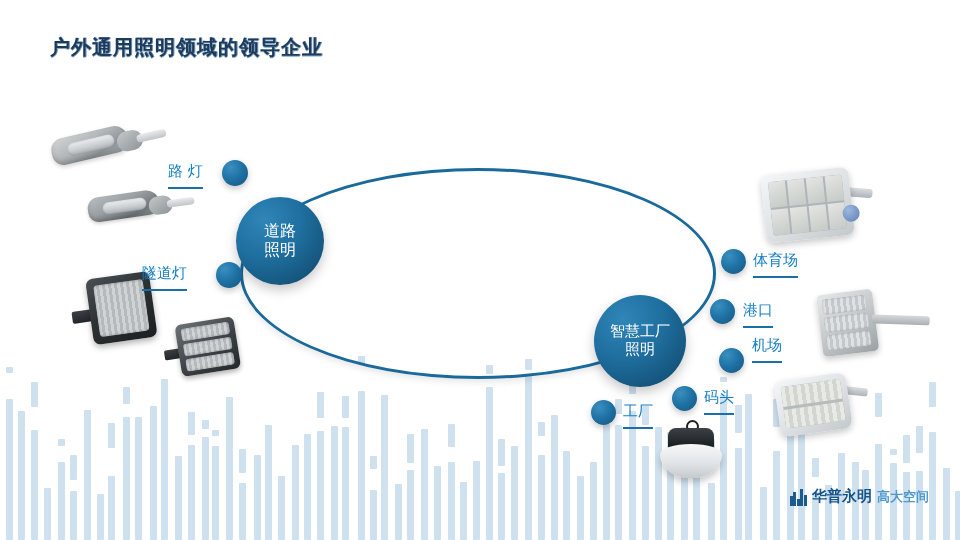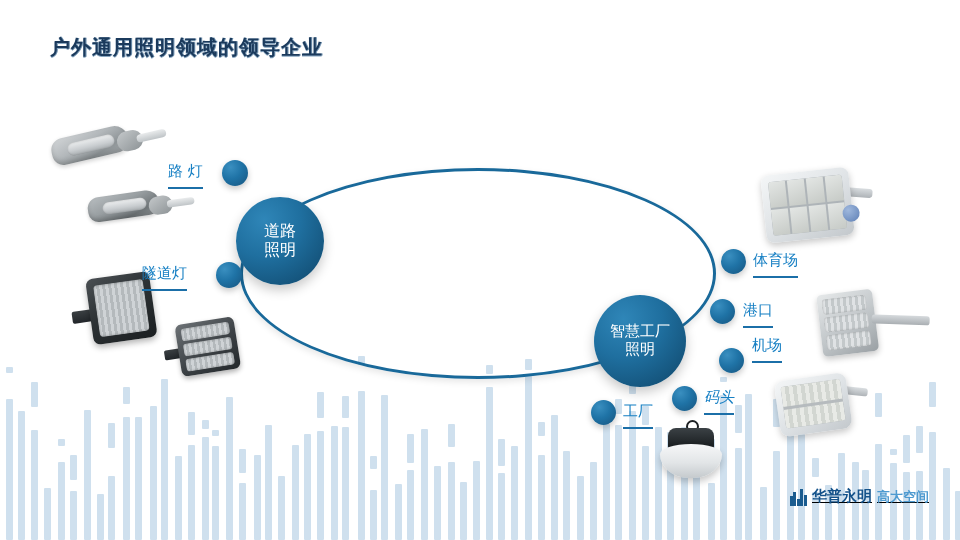--- a/index.html
+++ b/index.html
@@ -149,21 +149,21 @@
     background:linear-gradient(180deg,#3b4145,#14181a);
   }
   .ufo .dome{
     position:absolute;left:0;top:24px;width:62px;height:34px;
     border-radius:50% 50% 46% 46%/ 30% 30% 70% 70%;
     background:linear-gradient(180deg,#f6f7f8 0%,#e2e5e7 55%,#c5cacd 100%);
     box-shadow:0 4px 7px rgba(0,0,0,.22);
   }
 
   
-  .logo{position:absolute;left:790px;top:487px;display:flex;align-items:center;gap:5px;text-decoration:underline;}
+  .logo{position:absolute;left:790px;top:487px;display:flex;align-items:center;gap:5px;}
   .logo-mark{
     width:17px;height:18px;position:relative;flex:0 0 auto;
   }
   .logo-mark i{position:absolute;bottom:0;width:3px;background:#1b5c8f;display:block;}
   .logo-text{font-size:15px;font-weight:bold;color:#14528a;letter-spacing:0;white-space:nowrap;}
   .logo-sub{font-size:13px;color:#4e9ad0;letter-spacing:0;white-space:nowrap;font-weight:bold;}
 </style>
 </head>
 <body>
 
@@ -374,21 +374,21 @@
   <div class="dot" style="left:721px;top:249px;width:25px;height:25px;"></div>
   <div class="nlabel" style="left:753px;top:252px;">体育场</div>
 
   <div class="dot" style="left:710px;top:299px;width:25px;height:25px;"></div>
   <div class="nlabel" style="left:743px;top:302px;">港口</div>
 
   <div class="dot" style="left:719px;top:348px;width:25px;height:25px;"></div>
   <div class="nlabel" style="left:752px;top:337px;">机场</div>
 
   <div class="dot" style="left:672px;top:386px;width:25px;height:25px;"></div>
-  <div class="nlabel" style="left:704px;top:389px;font-style:italic;">码头</div>
+  <div class="nlabel" style="left:704px;top:389px;">码头</div>
 
   <div class="dot" style="left:591px;top:400px;width:25px;height:25px;"></div>
   <div class="nlabel" style="left:623px;top:403px;">工厂</div>
 
   <div class="title">户外通用照明领域的领导企业</div>
 
   <div class="logo">
     <div class="logo-mark" id="logo-mark">
         <i style="left: 0px; height: 10px;"></i>
         <i style="left: 3.4px; height: 14px;"></i>

